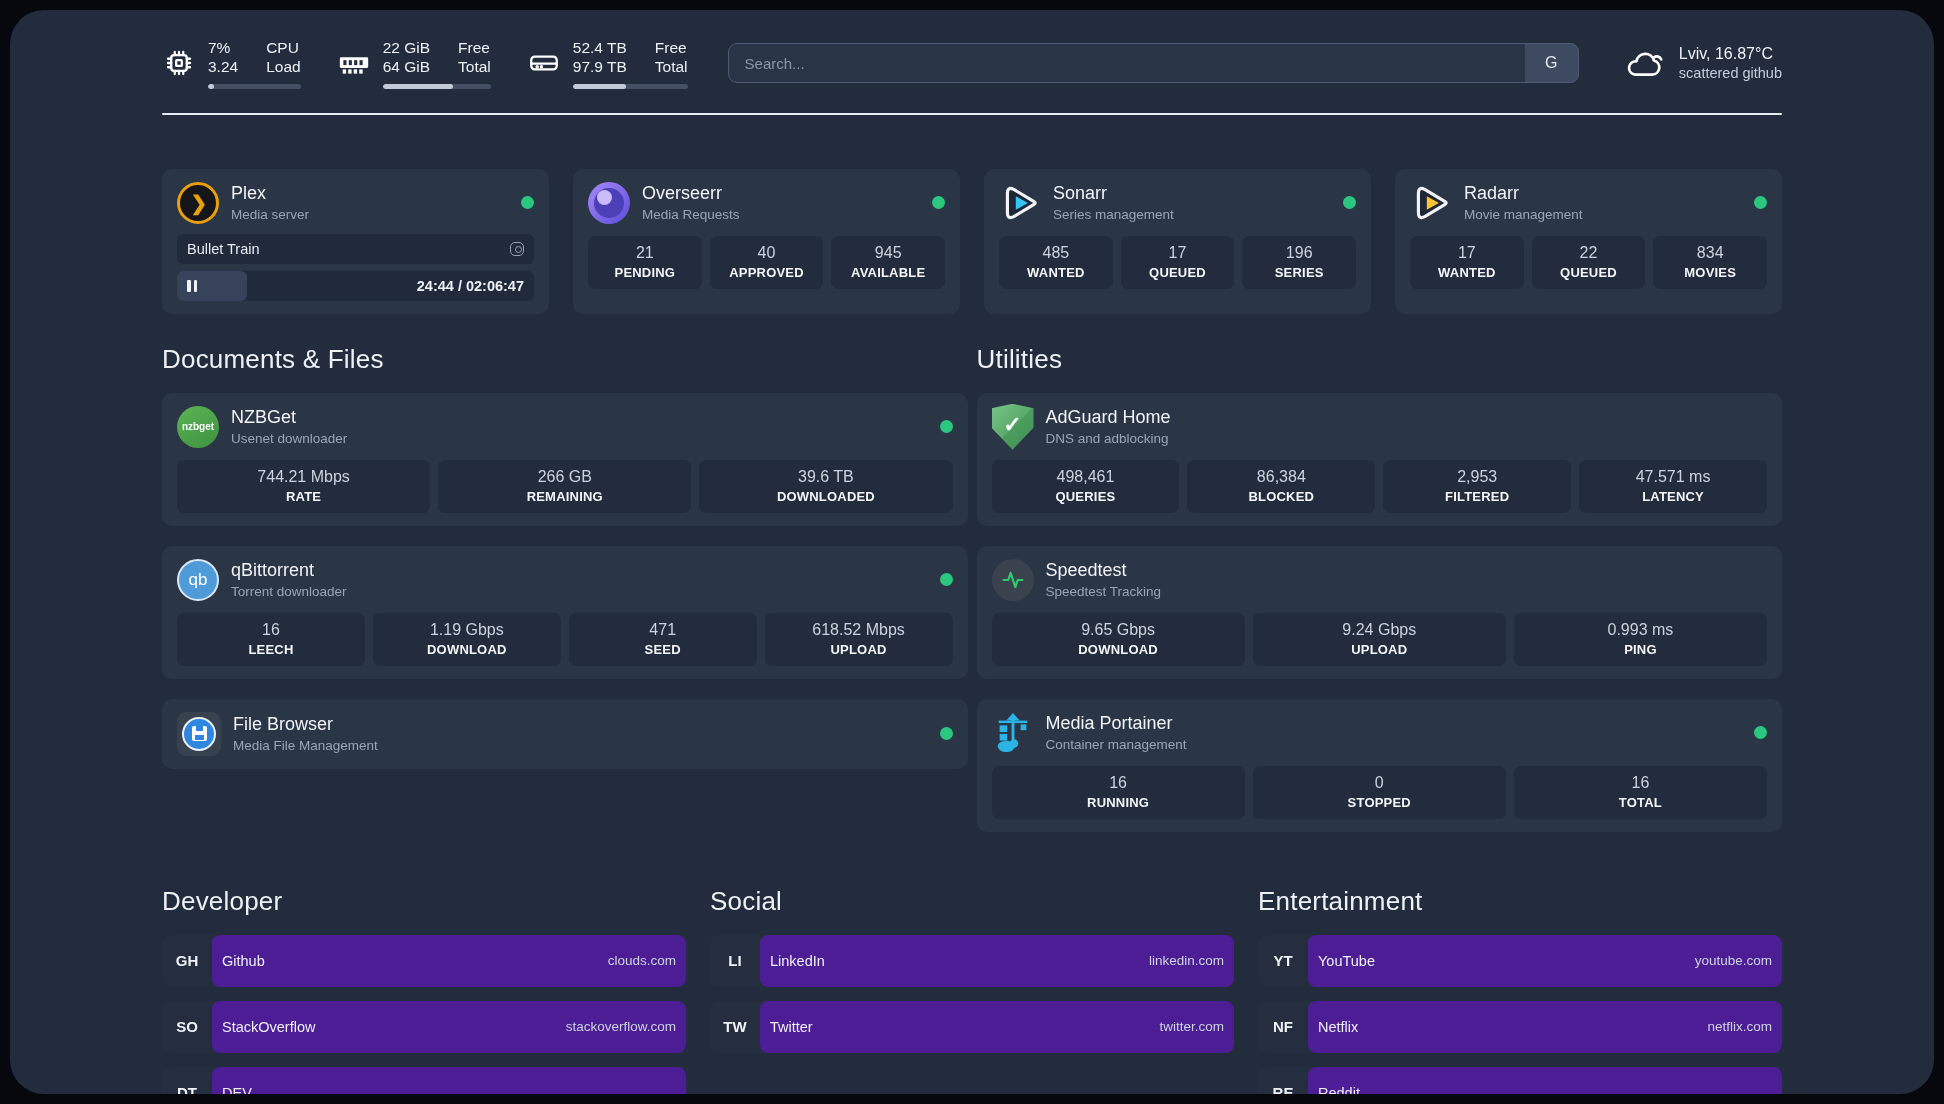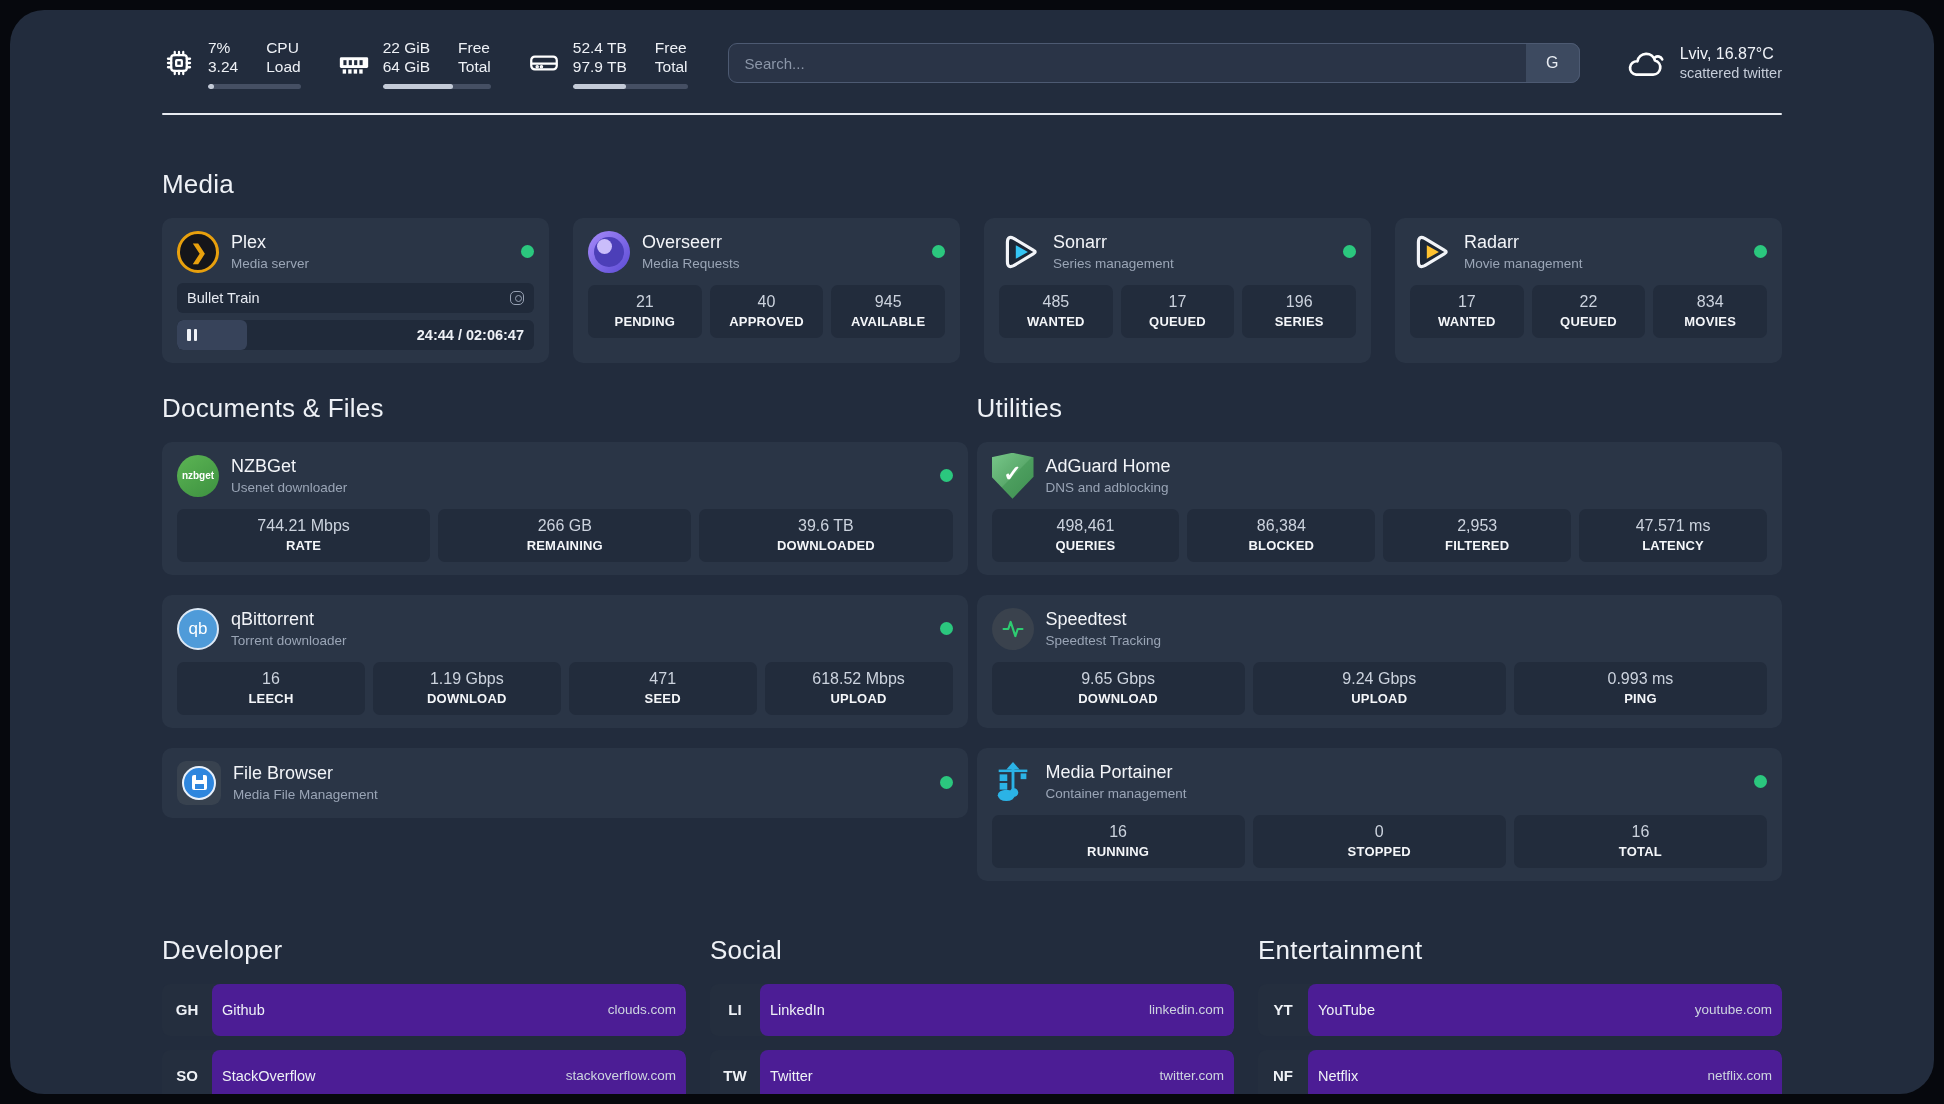--- a/index.html
+++ b/index.html
@@ -208,29 +208,28 @@
         <button class="search-btn">G</button>
       </div>
 
       <div class="weather">
         <svg class="weather-icon" viewBox="0 0 48 40" fill="none" stroke="#fff" stroke-width="3" stroke-linecap="round" stroke-linejoin="round">
           <path d="M13 33h19a8 8 0 0 0 2-15.7 10 10 0 0 0-19.5.8A7 7 0 0 0 13 33z"></path>
           <path d="M34 14a5 5 0 0 1 8 2"></path>
         </svg>
         <div>
           <div class="weather-line1">Lviv, 16.87°C</div>
-          <div class="weather-line2">scattered twitter</div>
+          <div class="weather-line2">scattered github</div>
         </div>
       </div>
     </div>
 
     <div class="divider"></div>
 
     <div class="media-section">
-      <div class="section-title">Media</div>
       <div class="media-grid">
 
         <div class="card">
           <div class="card-head">
             <div class="app-icon">
                 <div class="plex-circle">
                   <span>❯</span>
                 </div>
               </div>
             <div class="app-titles">

